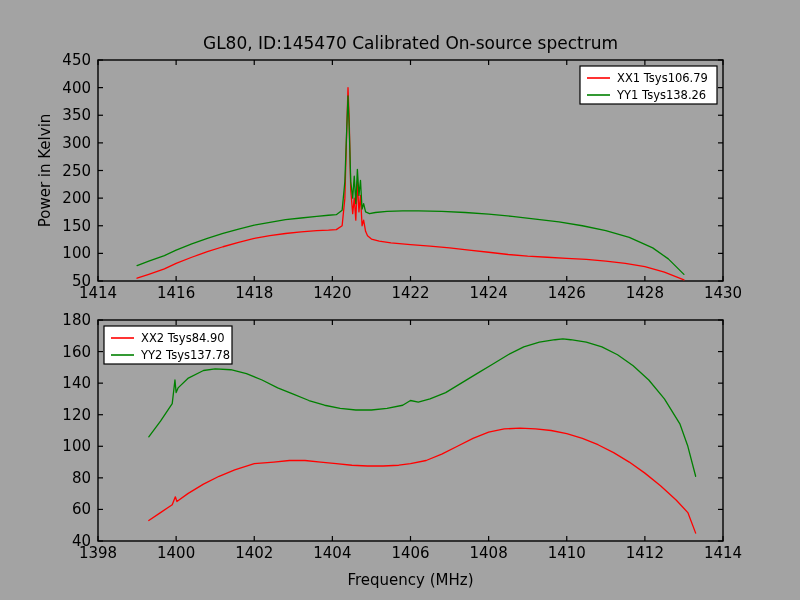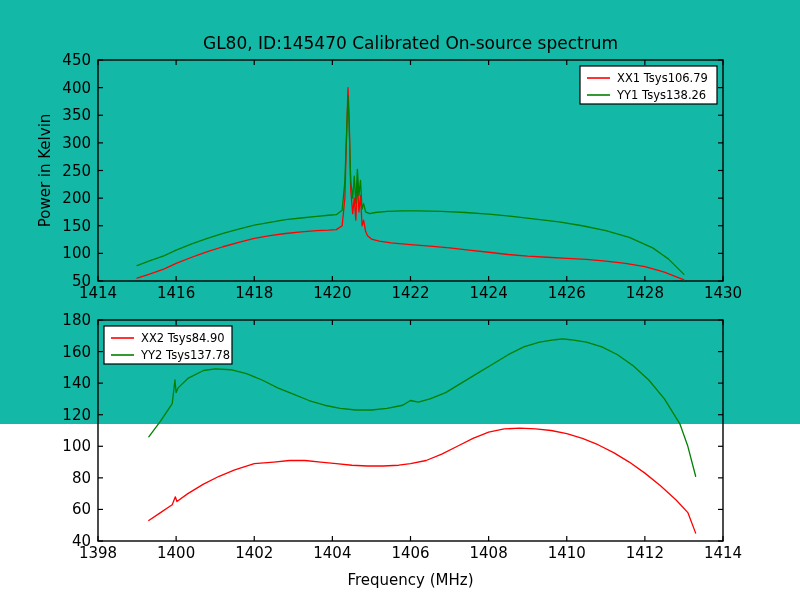--- a/index.html
+++ b/index.html
@@ -9,22 +9,22 @@
   }
   body {
     width: 800px;
     height: 600px;
     font-family: "DejaVu Sans", sans-serif;
     overflow: hidden;
   }
   #figure {
     position: relative;
     width: 800px;
-    height: 424px;
-    background: #14b8a6;
+    height: 600px;
+    background: #a3a3a3;
   }
   .plot-svg {
     position: absolute;
     left: 0;
     top: 0;
   }
   text {
     font-family: "DejaVu Sans", sans-serif;
     fill: #000000;
   }

